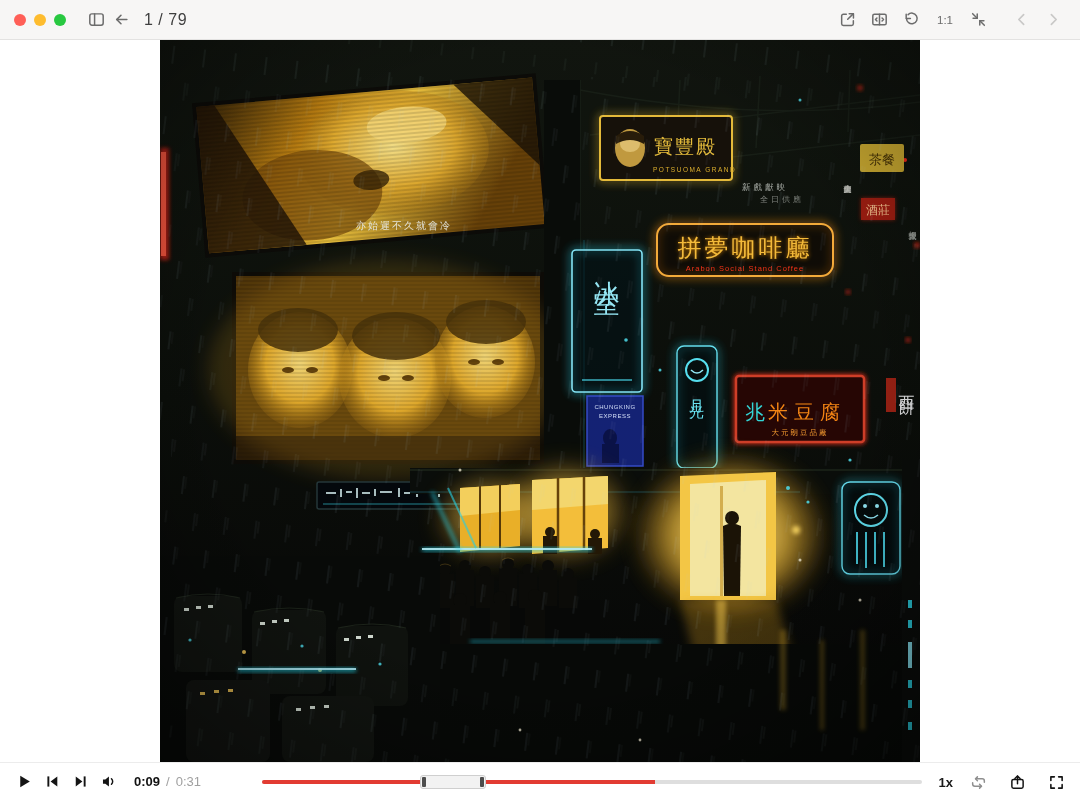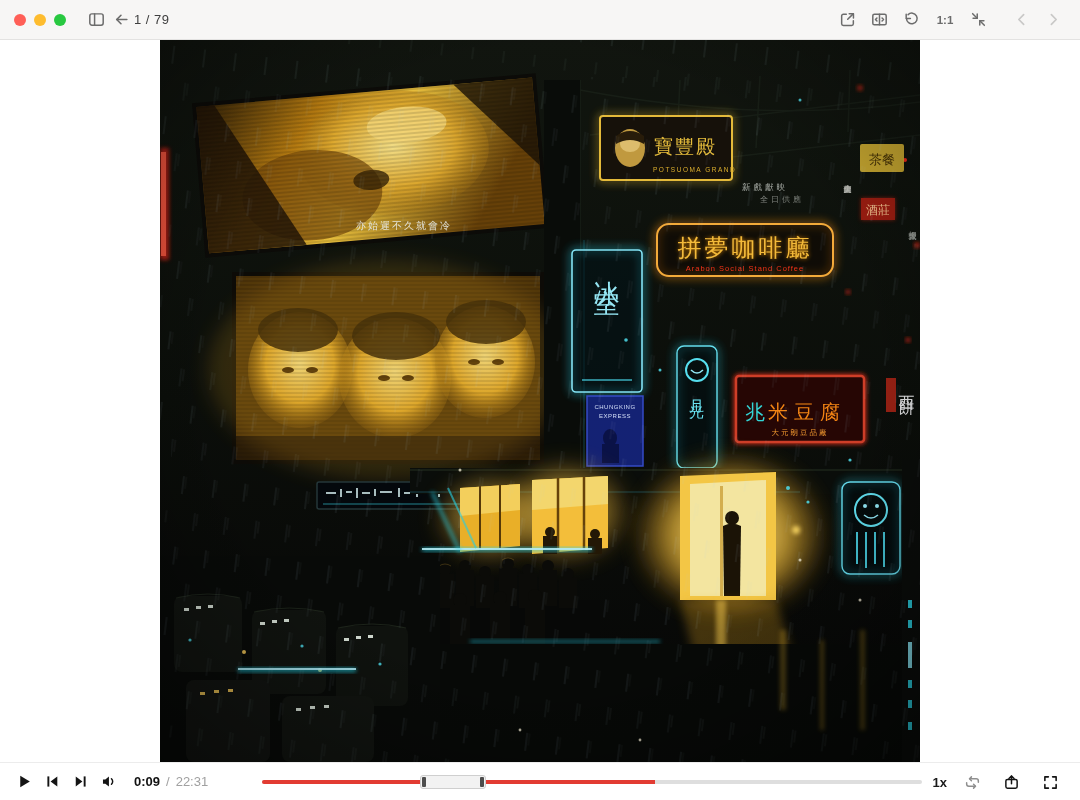--- a/index.html
+++ b/index.html
@@ -10,23 +10,23 @@
   
   .titlebar{height:40px;flex:0 0 auto;background:#f7f6f5;border-bottom:1px solid #e3e2e1;
     display:flex;align-items:center;padding:0 14px}
   .traffic{display:flex;gap:8px;margin-right:18px}
   .tl{width:12px;height:12px;border-radius:50%;display:inline-block;cursor:pointer}
   .tl.red{background:#ff5f57}.tl.yellow{background:#febc2e}.tl.green{background:#28c840}
   .tb-btn{background:none;border:none;color:#6c6c6c;width:25px;height:26px;display:flex;
     align-items:center;justify-content:center;cursor:pointer;padding:0}
   .tb-btn svg{width:17px;height:17px}
   .tb-btn.disabled{color:#c9c8c7;cursor:default}
-  .counter{font-size:13px;color:#3f3f3f;letter-spacing:.5px}
+  .counter{font-size:16px;color:#3f3f3f;margin-left:10px;letter-spacing:.5px}
   .tb-right{margin-left:auto;display:flex;align-items:center;gap:7px}
-  .zoom-btn{background:none;border:none;color:#6c6c6c;font-size:11.5px;font-weight:700;
+  .zoom-btn{background:none;border:none;color:#6c6c6c;font-size:11.5px;font-weight:400;
     cursor:pointer;width:28px;height:26px;font-family:"Liberation Sans",sans-serif}
   .nav-sep{width:4px}
 
   
   .content{flex:1;background:#fff;display:flex;justify-content:center;overflow:hidden}
   .frame{width:760px;height:722px;background:#060604}
   .frame svg{display:block;width:760px;height:722px}
 
   
   .playerbar{height:38px;flex:0 0 auto;background:#fff;border-top:1px solid #ececec;
@@ -42,21 +42,21 @@
 
   .seekbar{position:absolute;left:262px;top:50%;transform:translateY(-50%);width:660px;height:14px;cursor:pointer}
   .seek-track{position:absolute;top:5px;left:0;width:660px;height:4px;border-radius:2px;background:#dedede}
   .seek-red1{position:absolute;top:5px;left:0;width:158px;height:4px;background:#e23b32;border-radius:2px 0 0 2px}
   .seek-red2{position:absolute;top:5px;left:224px;width:169px;height:4px;background:#e23b32}
   .loopbox{position:absolute;left:158px;top:0;width:66px;height:14px;background:#f2f2f2;
     border:1px solid #cfcfcf;border-radius:3px}
   .handle{position:absolute;top:1px;width:4px;height:10px;background:#4d4d4d;border-radius:1px;cursor:ew-resize}
   .handle.left{left:1px}.handle.right{right:1px}
 
-  .pb-right{position:absolute;right:16px;top:0;height:38px;display:flex;align-items:center;gap:11px}
+  .pb-right{position:absolute;right:10px;top:0;height:38px;display:flex;align-items:center;gap:11px}
   .speed{font-size:13px;font-weight:700;color:#1a1a1a;background:none;border:none;cursor:pointer;
     font-family:"Liberation Sans",sans-serif}
 </style>
 </head>
 <body>
 
 <div class="window">
 
   <div class="titlebar">
     <div class="traffic">
@@ -509,21 +509,21 @@
     <button class="pb-btn">
       <svg viewBox="0 0 16 16">
           <path d="M2.8 6H5l3.4-2.8v9.6L5 10H2.8Z" fill="currentColor"></path>
           <path d="M10.8 5.4a3.6 3.6 0 0 1 0 5.2" fill="none" stroke="currentColor" stroke-width="1.4" stroke-linecap="round"></path>
         </svg>
     </button>
 
     <div class="time">
       <span class="cur">0:09</span>
       <span class="sep">/</span>
-      <span class="dur">22:31</span>
+      <span class="dur">0:31</span>
     </div>
 
     <div class="seekbar">
       <div class="seek-track"></div>
       <div class="seek-red1"></div>
       <div class="seek-red2"></div>
       <div class="loopbox">
         <span class="handle left"></span>
         <span class="handle right"></span>
       </div>

